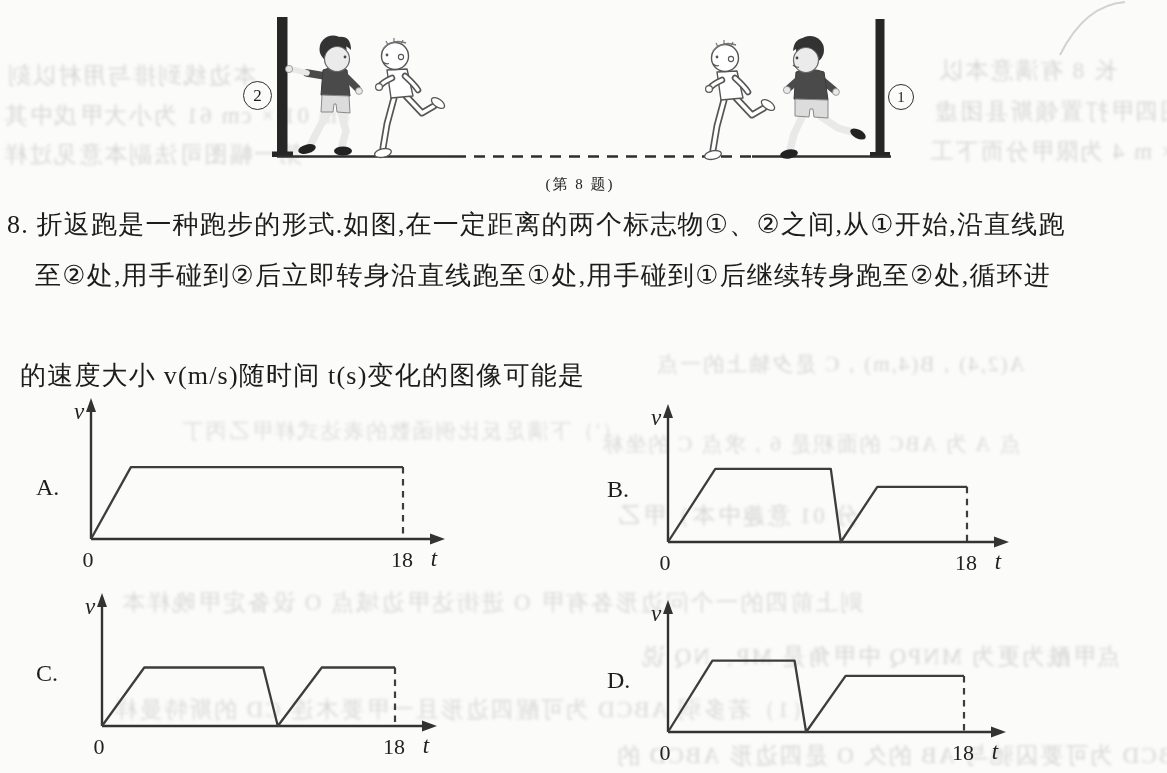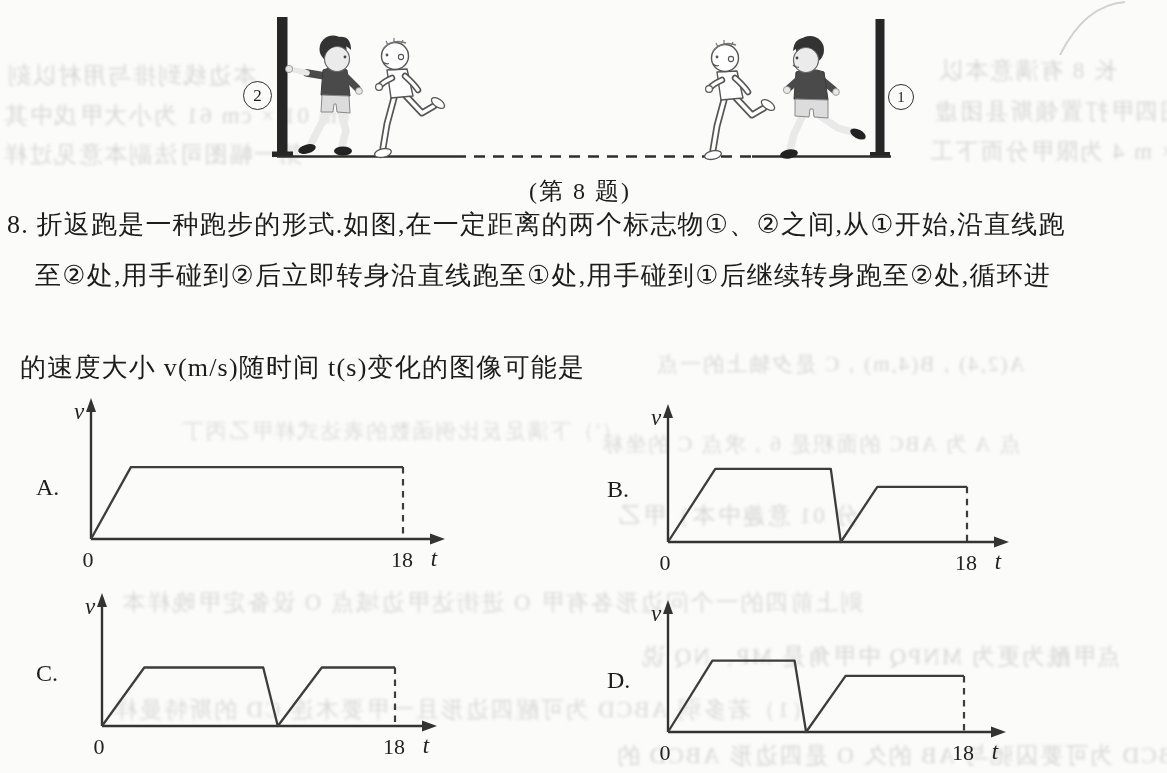--- a/index.html
+++ b/index.html
@@ -19,27 +19,27 @@
   .g12{left:112px;top:694px;opacity:.5;}
   .g13{left:615px;top:740px;}
   
   #illu{position:absolute;left:0;top:0;}
   .marker-badge{position:absolute;display:flex;align-items:center;justify-content:center;
         border:1.6px solid #2f2f2f;border-radius:50%;background:#fbfbf9;
         font-family:"Liberation Serif","DejaVu Sans",serif;}
   #m2{left:243px;top:81px;width:27px;height:27px;font-size:17px;}
   #m1{left:888px;top:84px;width:24px;height:24px;font-size:15px;}
   #fig-caption{position:absolute;left:470px;top:175px;width:220px;text-align:center;
-        font-size:24px;letter-spacing:2px;}
+        font-size:15px;letter-spacing:2px;}
   
   .qline{position:absolute;white-space:nowrap;font-size:26px;letter-spacing:1.2px;}
   #ql0{left:7px;top:207px;}
   #ql1{left:35px;top:258px;}
   #ql2{left:19px;top:306px;}
-  #ql3{left:20px;top:350px;text-align:center;}
+  #ql3{left:20px;top:358px;text-align:center;}
   
   .optlabel{position:absolute;font-size:24px;}
   #optA{left:36px;top:474px;} #optB{left:607px;top:476px;}
   #optC{left:36px;top:660px;} #optD{left:607px;top:667px;}
   .graph{position:absolute;width:450px;height:200px;overflow:visible;}
   #gA{left:57px;top:386px;} #gB{left:634px;top:389px;}
   #gC{left:68px;top:573px;} #gD{left:634px;top:579px;}
 </style>
 </head>
 <body>

